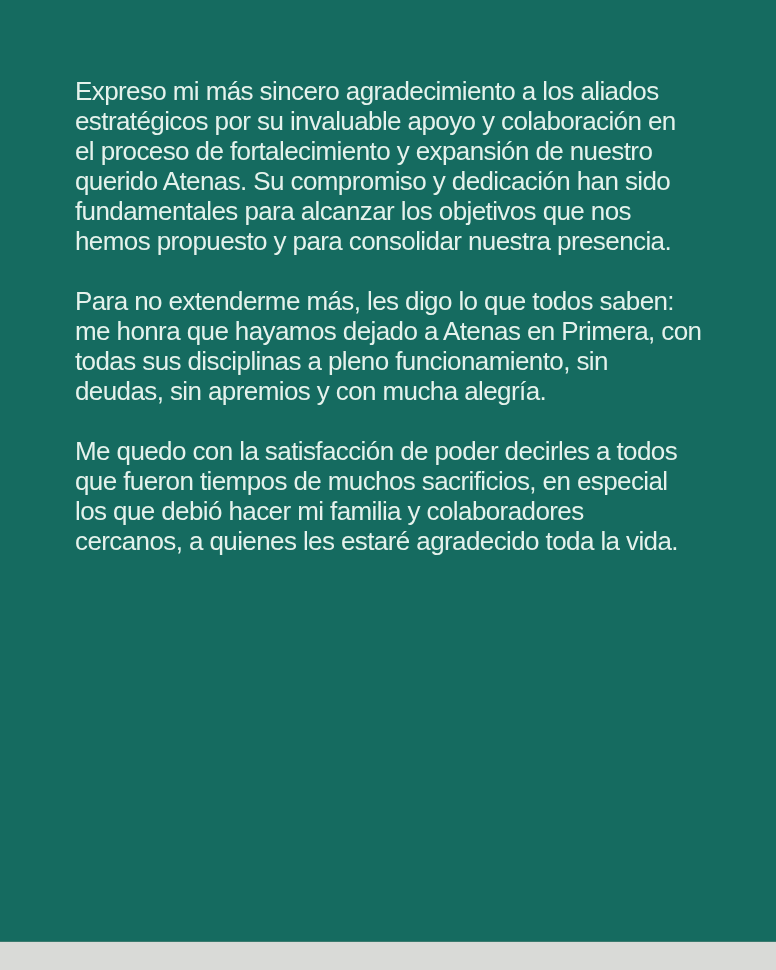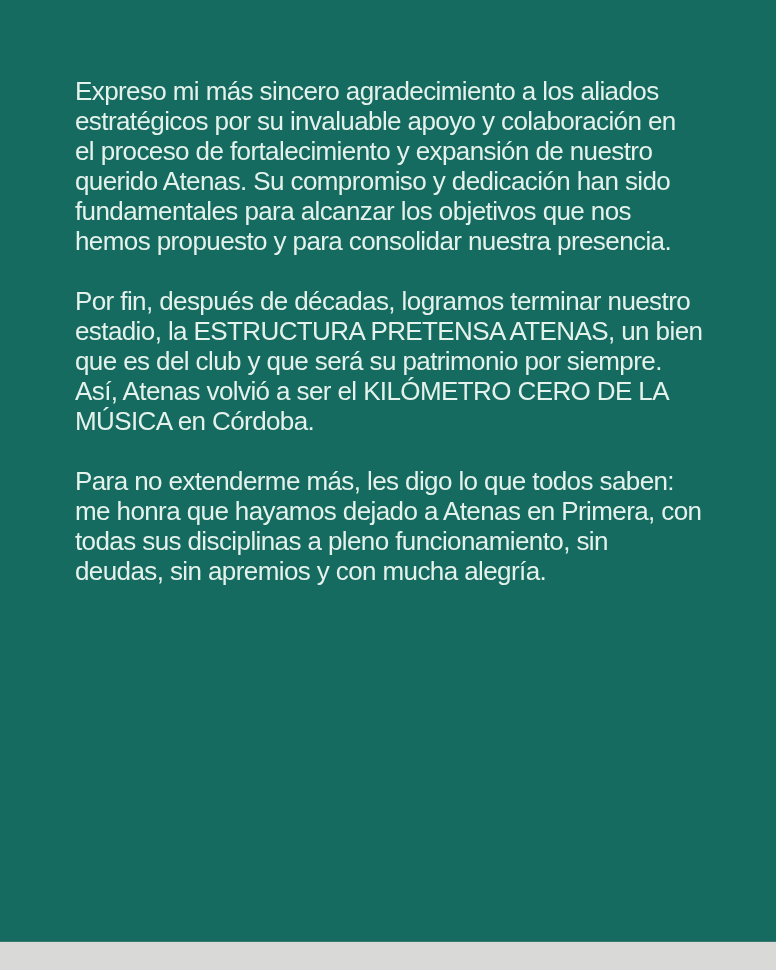--- a/index.html
+++ b/index.html
@@ -50,24 +50,23 @@
 <body>
 
 <div class="page">
   <div class="text-block">
     <p class="paragraph">Expreso mi más sincero agradecimiento a los aliados
 estratégicos por su invaluable apoyo y colaboración en
 el proceso de fortalecimiento y expansión de nuestro
 querido Atenas. Su compromiso y dedicación han sido
 fundamentales para alcanzar los objetivos que nos
 hemos propuesto y para consolidar nuestra presencia.</p>
-    <p class="paragraph">Por fin, después de décadas, logramos terminar nuestro
-estadio, la ESTRUCTURA PRETENSA ATENAS, un bien
-que es del club y que será su patrimonio por siempre.
-Así, Atenas volvió a ser el KILÓMETRO CERO DE LA
-MÚSICA en Córdoba.</p>
     <p class="paragraph">Para no extenderme más, les digo lo que todos saben:
 me honra que hayamos dejado a Atenas en Primera, con
 todas sus disciplinas a pleno funcionamiento, sin
 deudas, sin apremios y con mucha alegría.</p>
+    <p class="paragraph">Me quedo con la satisfacción de poder decirles a todos
+que fueron tiempos de muchos sacrificios, en especial
+los que debió hacer mi familia y colaboradores
+cercanos, a quienes les estaré agradecido toda la vida.</p>
   </div>
   <div class="footer-strip"></div>
 </div>
 
 </body></html>

